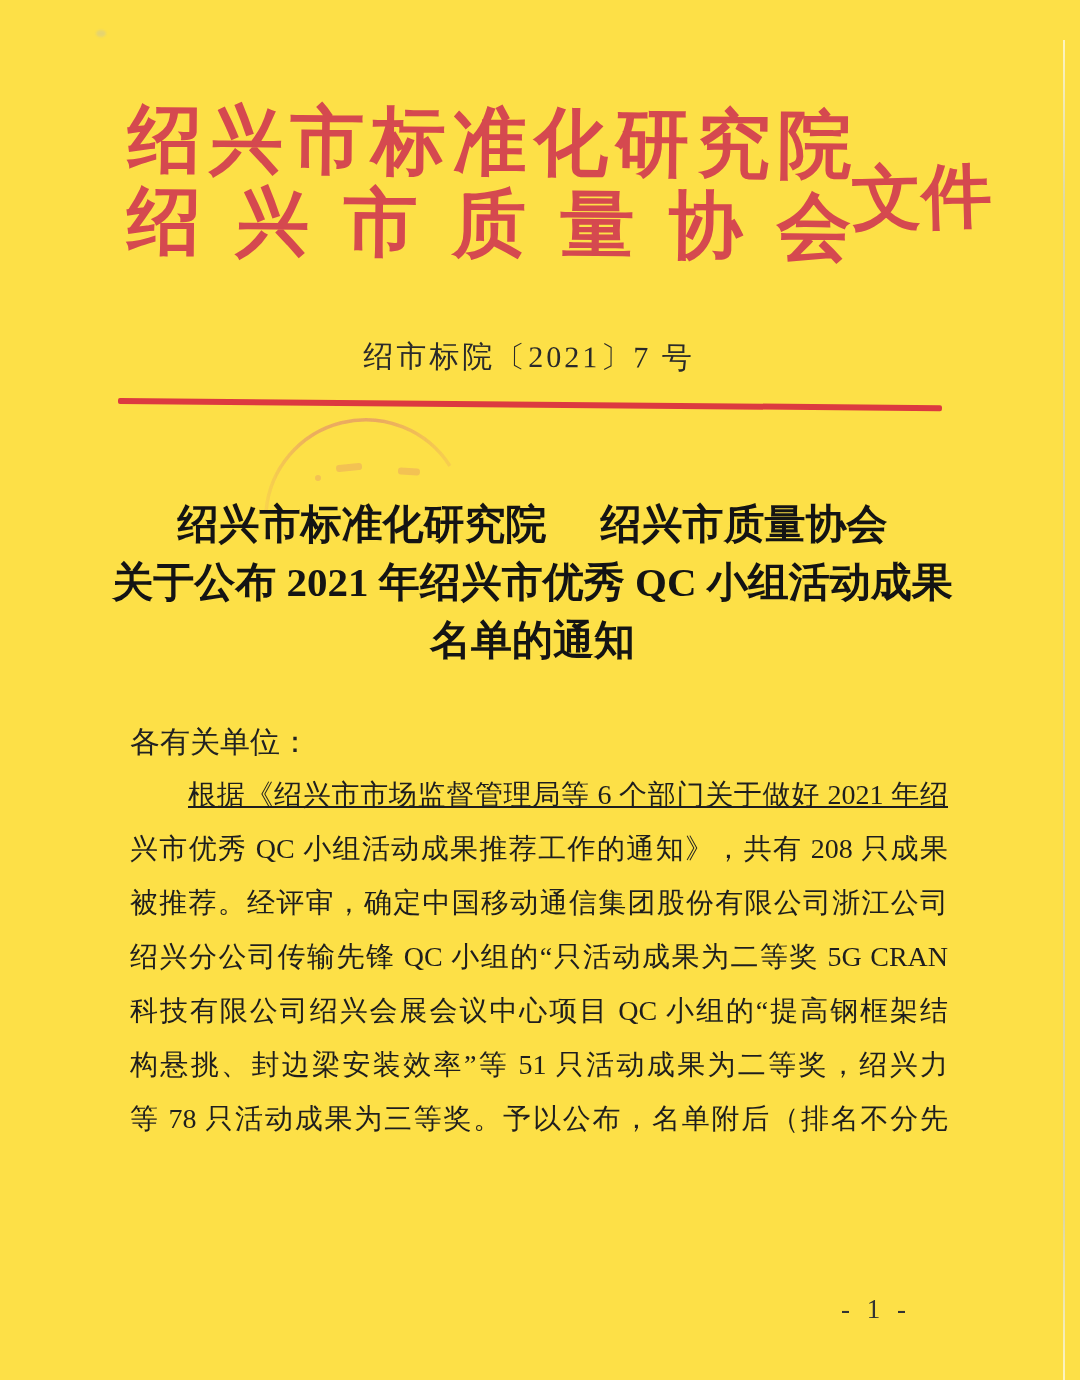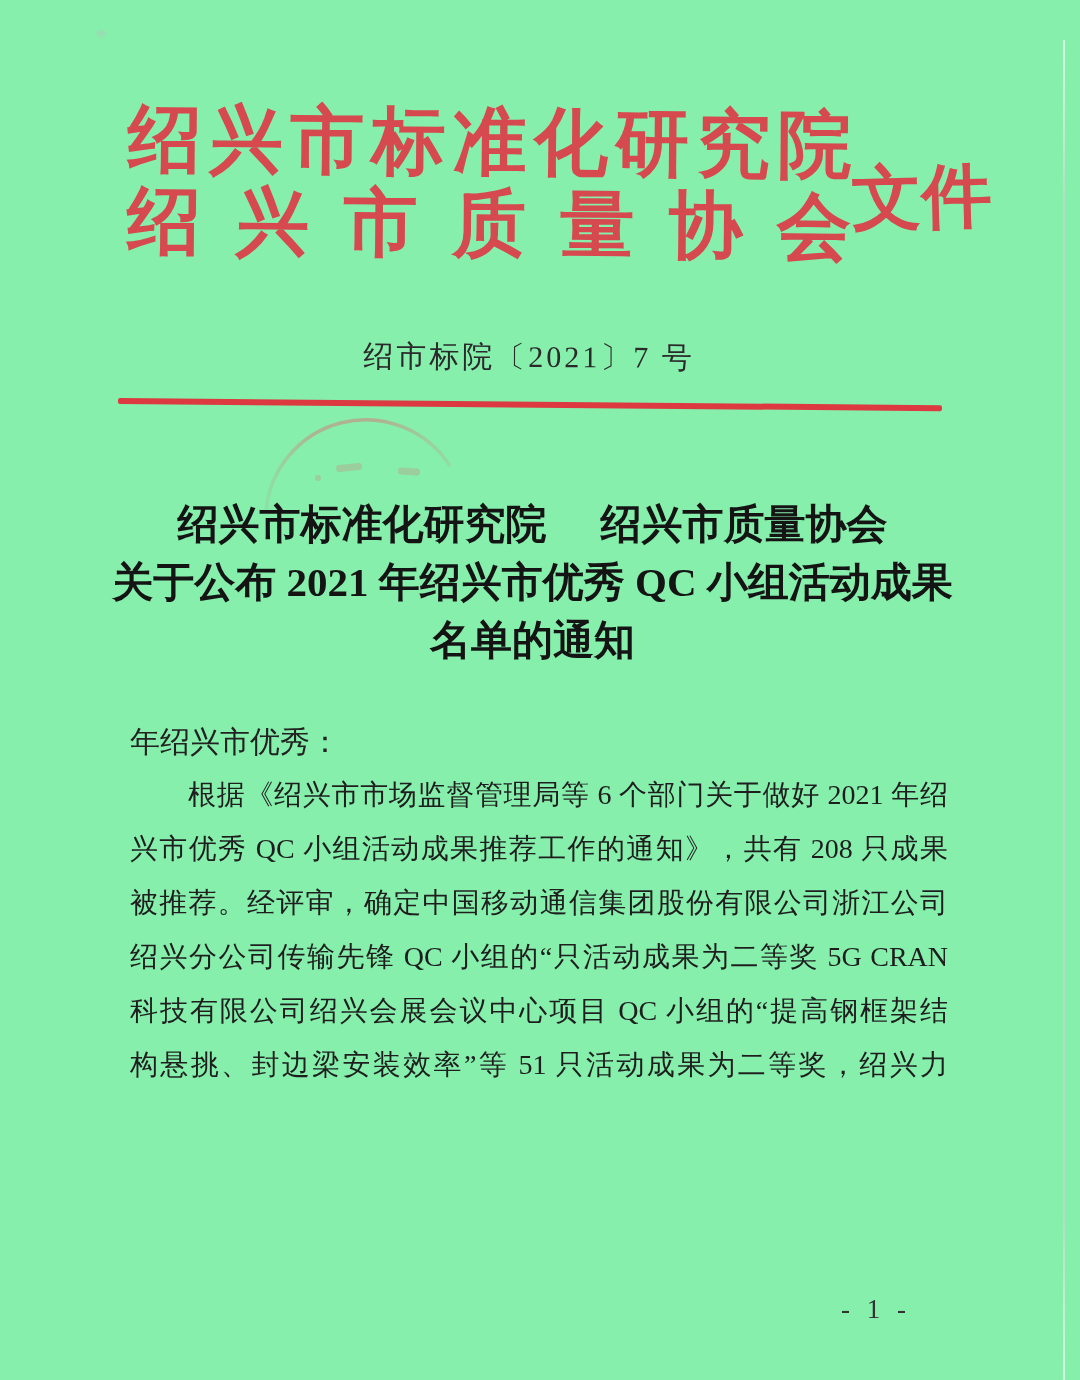--- a/index.html
+++ b/index.html
@@ -4,21 +4,21 @@
 <style>
   * { margin: 0; padding: 0; box-sizing: border-box; }
   html, body { background: #e9e9e9; }
   body { font-family: "Liberation Serif", "DejaVu Serif", serif; }
 
   .page {
     position: relative;
     width: 1080px;
     height: 1380px;
     margin: 0 auto;
-    background: #86efac;
+    background: #fde047;
     overflow: hidden;
     color: #1c1c1c;
   }
 
   
   .scan-smudge {
     position: absolute;
     left: 96px; top: 30px;
     width: 10px; height: 7px;
     background: #b9bdbe;
@@ -121,21 +121,21 @@
   }
   .body-line {
     font-size: 28px;
     line-height: 54px;
     height: 54px;
     overflow: hidden;
     color: #1e1e1e;
     text-align: justify;
     text-align-last: justify;
   }
-  .body-line:first-child { padding-left: 58px; }
+  .body-line:first-child { padding-left: 58px; text-decoration: underline; }
 
   .page-number {
     position: absolute;
     left: 826px; top: 1294px;
     width: 100px;
     text-align: center;
     font-size: 27px;
     letter-spacing: 5px;
     color: #333;
   }
@@ -179,26 +179,27 @@
 
   <div class="doc-title">
     <div class="title-row">
       <span>绍兴市标准化研究院</span>
       <span>绍兴市质量协会</span>
     </div>
     <div>关于公布 2021 年绍兴市优秀 QC 小组活动成果</div>
     <div>名单的通知</div>
   </div>
 
-  <div class="salutation">年绍兴市优秀：</div>
+  <div class="salutation">各有关单位：</div>
 
   <div class="body-paragraph">
       <div class="body-line">根据《绍兴市市场监督管理局等 6 个部门关于做好 2021 年绍</div>
       <div class="body-line">兴市优秀 QC 小组活动成果推荐工作的通知》，共有 208 只成果</div>
       <div class="body-line">被推荐。经评审，确定中国移动通信集团股份有限公司浙江公司</div>
       <div class="body-line">绍兴分公司传输先锋 QC 小组的“只活动成果为二等奖 5G CRAN</div>
       <div class="body-line">科技有限公司绍兴会展会议中心项目 QC 小组的“提高钢框架结</div>
       <div class="body-line">构悬挑、封边梁安装效率”等 51 只活动成果为二等奖，绍兴力</div>
+      <div class="body-line">等 78 只活动成果为三等奖。予以公布，名单附后（排名不分先</div>
     </div>
 
   <div class="page-number">- 1 -</div>
 
 </div>
 
 </body></html>

